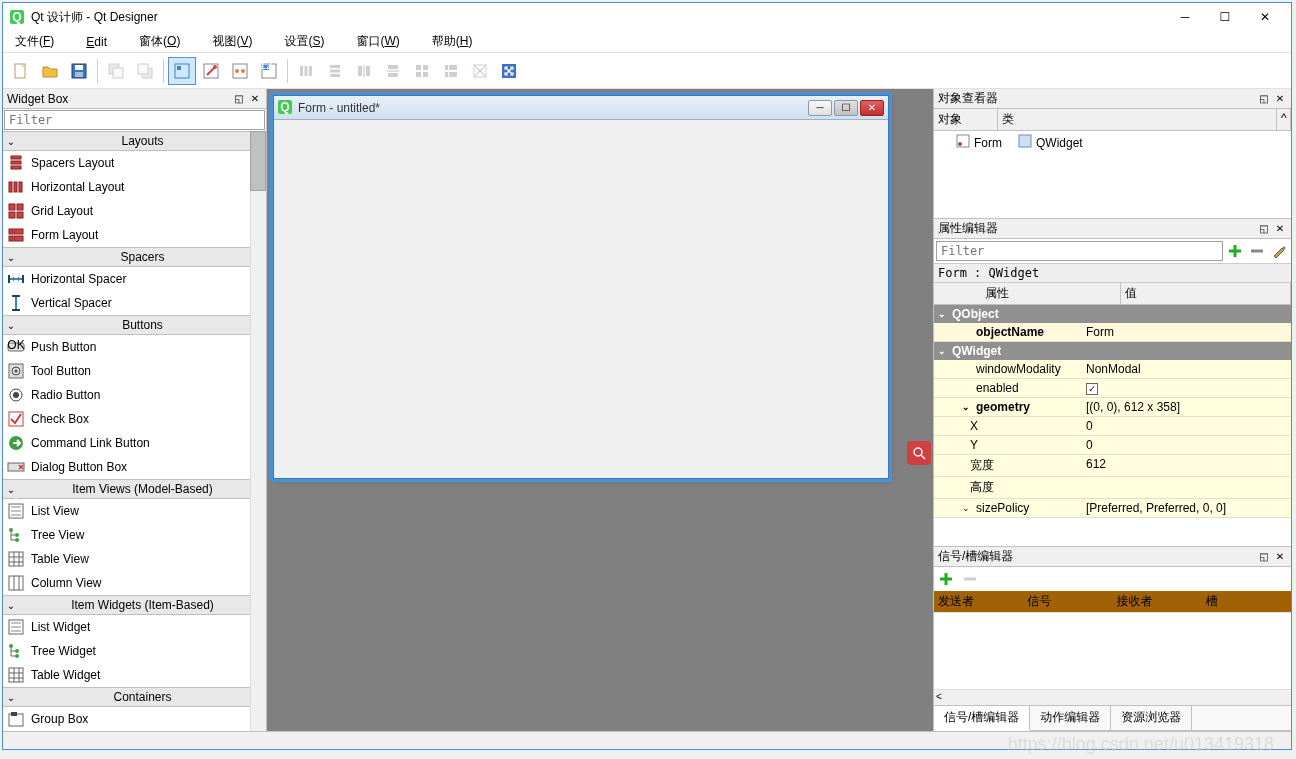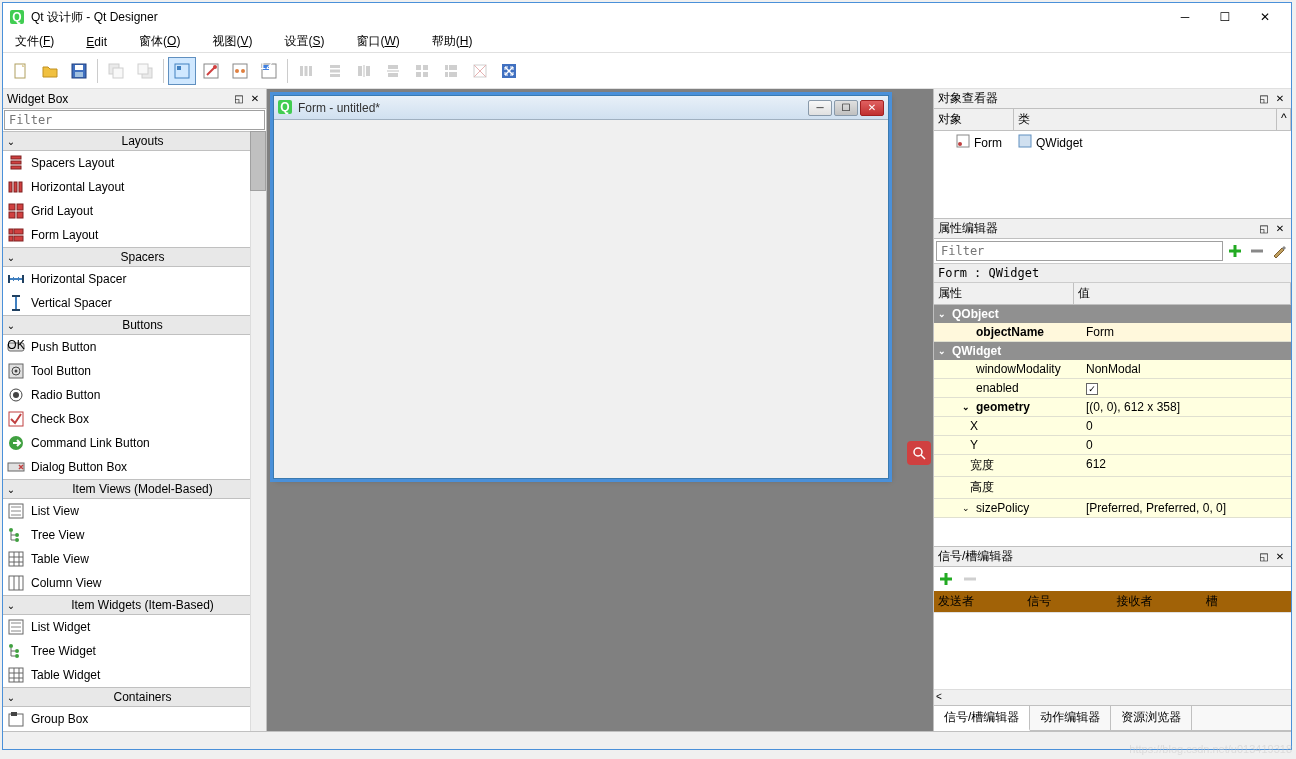--- a/index.html
+++ b/index.html
@@ -40,49 +40,49 @@
 .form-title .wbtn { width: 24px; height: 16px; margin-left: 2px; display: flex; align-items: center; justify-content: center; border: 1px solid #8899aa; background: linear-gradient(#f8f8f8,#e0e0e0); font-size: 10px; border-radius: 2px; }
 .form-title .wbtn.close { background: linear-gradient(#e06060,#c03030); color: #fff; border-color: #a02020; }
 .form-title .wbtn.max { background: linear-gradient(#e0e0e0,#c0c0c0); }
 .form-body { height: 358px; background: #f0f0f0; position: relative; }
 .dot-grid { width: 100%; height: 100%; background-image: radial-gradient(circle, #999 0.5px, transparent 0.5px); background-size: 10px 10px; }
 
 .sub-panel { display: flex; flex-direction: column; border-bottom: 1px solid #c0c0c0; }
 .obj-tree { flex: 1; background: #fff; overflow: auto; }
 .obj-headers { display: flex; background: #f0f0f0; border-bottom: 1px solid #c0c0c0; }
 .obj-headers .oh { padding: 2px 4px; border-right: 1px solid #c0c0c0; }
-.obj-headers .oh:first-child { width: 80px; }
+.obj-headers .oh:first-child { width: 64px; }
 .obj-row { display: flex; align-items: center; padding: 3px 4px; gap: 4px; }
 .prop-filter-row { display: flex; align-items: center; gap: 2px; padding: 2px; }
 .prop-filter-row input { flex: 1; }
 .ico-btn { width: 20px; height: 20px; display: flex; align-items: center; justify-content: center; }
 .prop-context { background: #eee; padding: 2px 4px; font-family: monospace; border-top: 1px solid #ccc; border-bottom: 1px solid #ccc; }
 .prop-table { flex: 1; overflow: auto; background: #fff; }
 .prop-headers { display: flex; background: #f0f0f0; border-bottom: 1px solid #c0c0c0; }
 .prop-headers .ph { padding: 2px 4px; border-right: 1px solid #c0c0c0; }
-.prop-headers .ph:first-child { width: 140px; }
+.prop-headers .ph:first-child { width: 140px; margin-left: 47px; }
 .prop-group { background: #909090; color: #fff; padding: 2px 4px; font-weight: bold; display: flex; align-items: center; gap: 4px; }
 .prop-row { display: flex; border-bottom: 1px solid #e0e0d0; }
 .prop-row .pname { width: 148px; padding: 2px 4px 2px 28px; display: flex; align-items: center; gap: 4px; }
 .prop-row .pval { flex: 1; padding: 2px 4px; }
 .prop-row.bg1 { background: #fff8dc; }
 .prop-row.bg2 { background: #ffffe0; }
 .prop-row.sub .pname { padding-left: 36px; }
 .chev-sm { font-size: 9px; width: 10px; display: inline-block; }
 .sig-panel { flex: 1; display: flex; flex-direction: column; }
 .sig-tools { display: flex; align-items: center; gap: 4px; padding: 2px; }
 .sig-headers { display: flex; background: #a16207; border-bottom: 1px solid #e0e0e0; }
 .sig-headers .sh { flex: 1; padding: 2px 4px; }
 .sig-body { flex: 1; background: #fff; }
 .sig-hscroll { height: 16px; background: #f0f0f0; border-top: 1px solid #ddd; position: relative; }
 .bottom-tabs { display: flex; border-top: 1px solid #c0c0c0; background: #f8f8f8; }
 .bt-tab { padding: 3px 10px; border-right: 1px solid #c0c0c0; }
 .bt-tab.active { background: #fff; border-bottom: 2px solid #fff; margin-bottom: -1px; }
 .search-badge { position: absolute; right: 2px; top: 352px; width: 24px; height: 24px; background: #d04040; border-radius: 4px; display: flex; align-items: center; justify-content: center; color: #fff; }
-.watermark { position: absolute; right: 4px; bottom: 4px; color: rgba(200,200,200,0.5); font-size: 11px; pointer-events: none; }
+.watermark { position: absolute; right: 22px; bottom: 4px; color: rgba(200,200,200,0.5); font-size: 18px; pointer-events: none; }
 .statusbar { height: 18px; border-top: 1px solid #c0c0c0; background: #f0f0f0; }
 .checkbox-render { width: 12px; height: 12px; border: 1px solid #666; display: inline-flex; align-items: center; justify-content: center; font-size: 9px; background: #fff; }
 </style>
 </head>
 <body>
 
 <div class="window">
 
   <div class="titlebar">
     <span class="app-icon">

